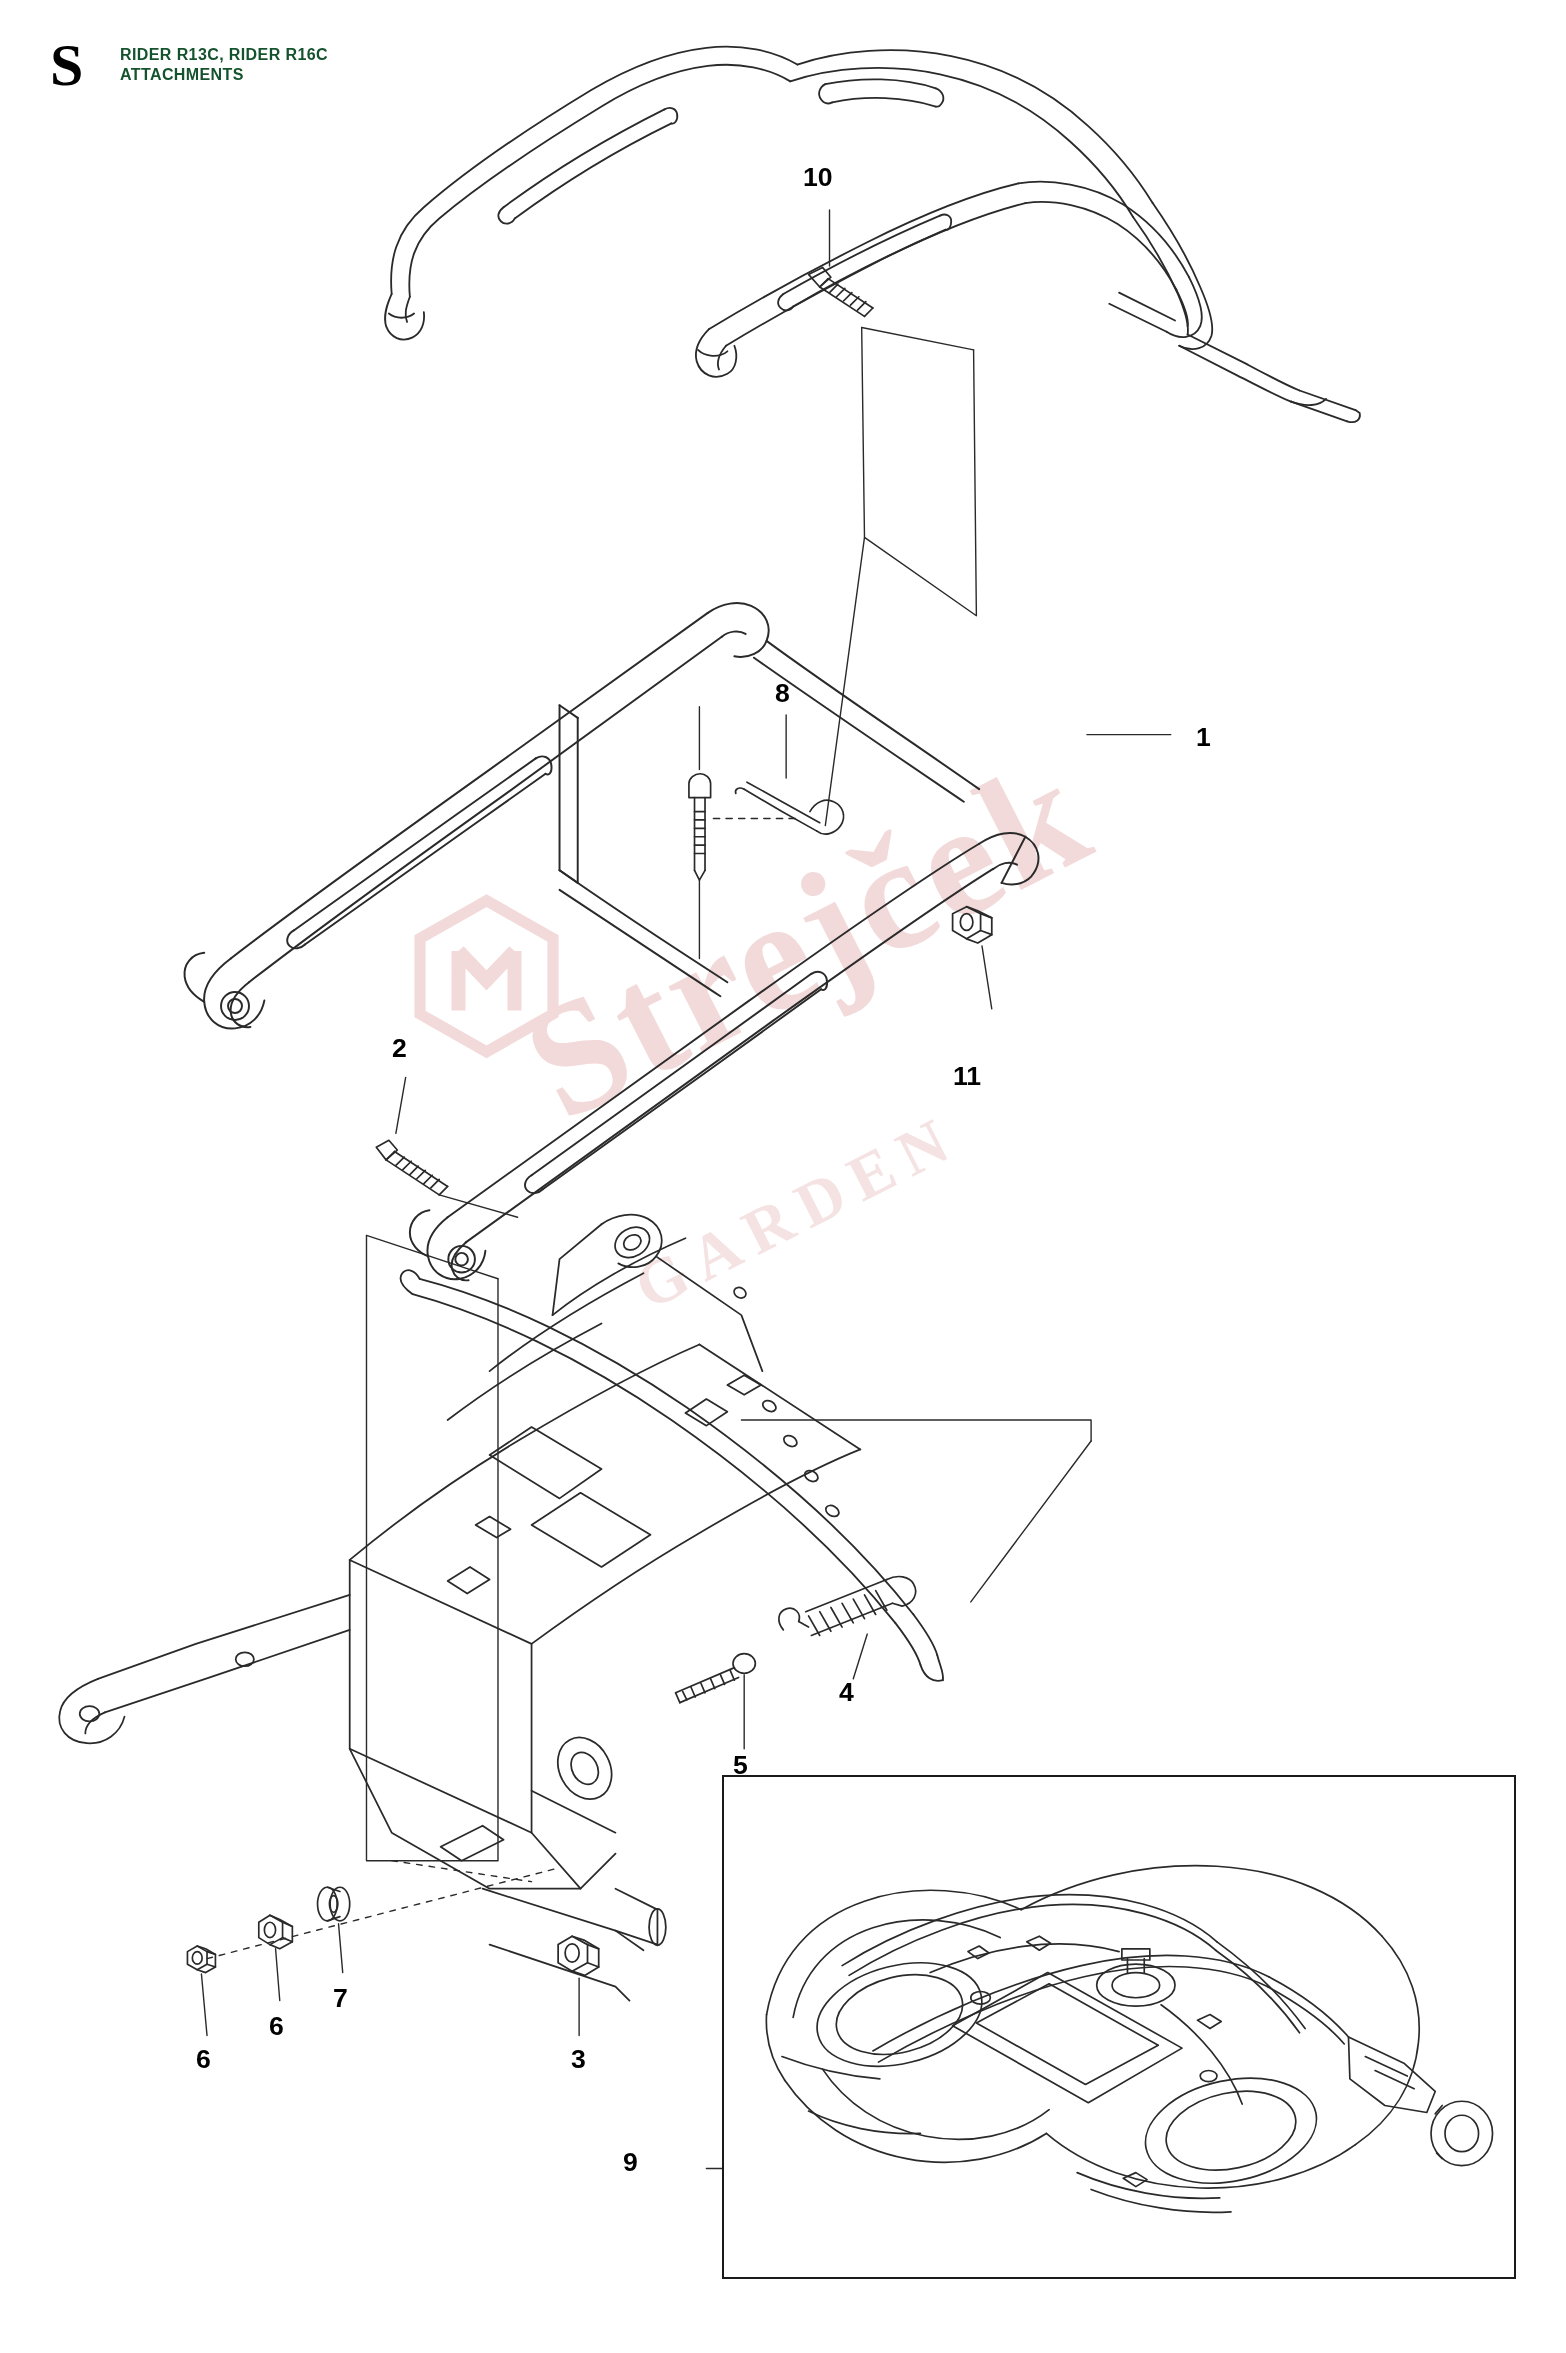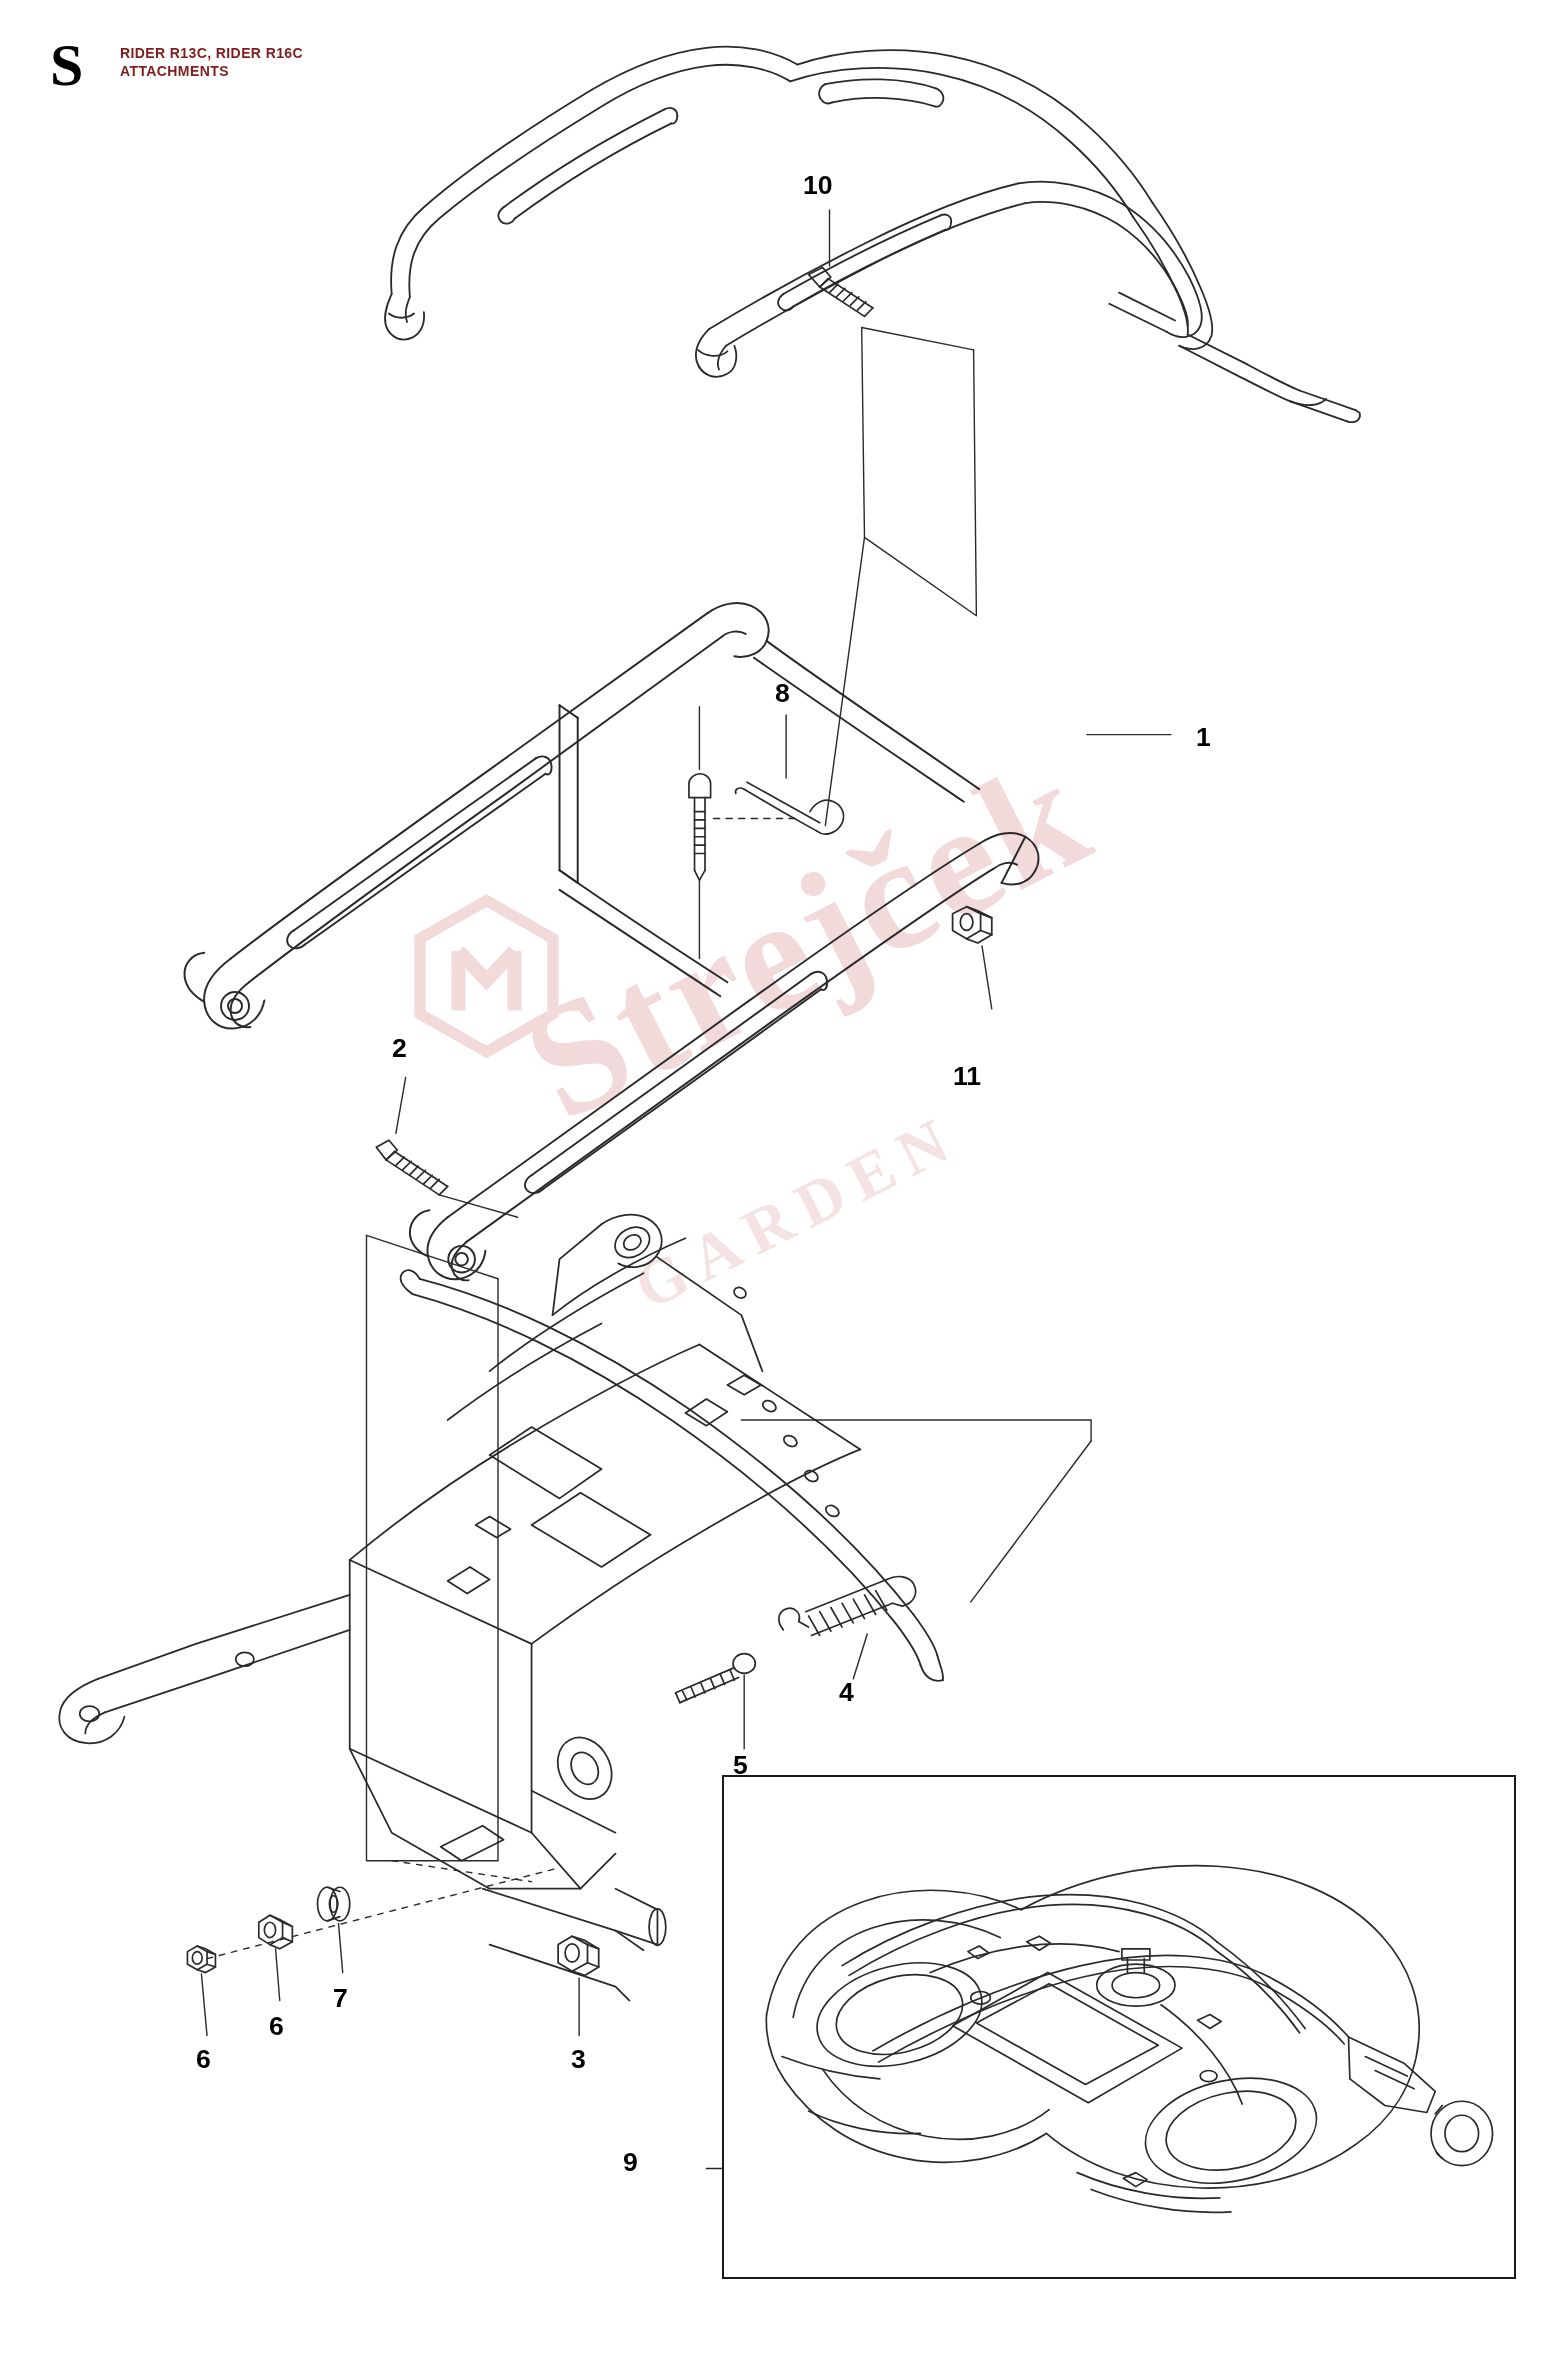--- a/index.html
+++ b/index.html
@@ -34,23 +34,23 @@
     color: #000000;
     letter-spacing: -1.4px;
   }
   #title-block {
     position: absolute;
     left: 120px;
     top: 45px;
     line-height: 1.28;
   }
   .title-line {
-    font-size: 14px;
+    font-size: 16px;
     font-weight: bold;
-    color: #7f1d1d;
+    color: #14532d;
     letter-spacing: 0.4px;
     white-space: nowrap;
   }
   
   #watermark {
     position: absolute;
     left: 392px;
     top: 825px;
     width: 825px;
     height: 685px;
@@ -513,17 +513,17 @@
   <div class="callout" style="left:1196px; top:724px;">1</div>
   <div class="callout" style="left:392px;  top:1035px;">2</div>
   <div class="callout" style="left:571px;  top:2046px;">3</div>
   <div class="callout" style="left:839px; top:1679px;">4</div>
   <div class="callout" style="left:733px; top:1752px;">5</div>
   <div class="callout" style="left:196px;  top:2046px;">6</div>
   <div class="callout" style="left:269px;  top:2013px;">6</div>
   <div class="callout" style="left:333px;  top:1985px;">7</div>
   <div class="callout" style="left:775px; top:680px;">8</div>
   <div class="callout" style="left:623px;  top:2149px;">9</div>
-  <div class="callout" style="left:803px; top:172px;">10</div>
+  <div class="callout" style="left:803px; top:164px;">10</div>
   <div class="callout" style="left:953px; top:1023px;margin-top:40px;">11</div>
 
 </div>
 
 
 </body></html>

